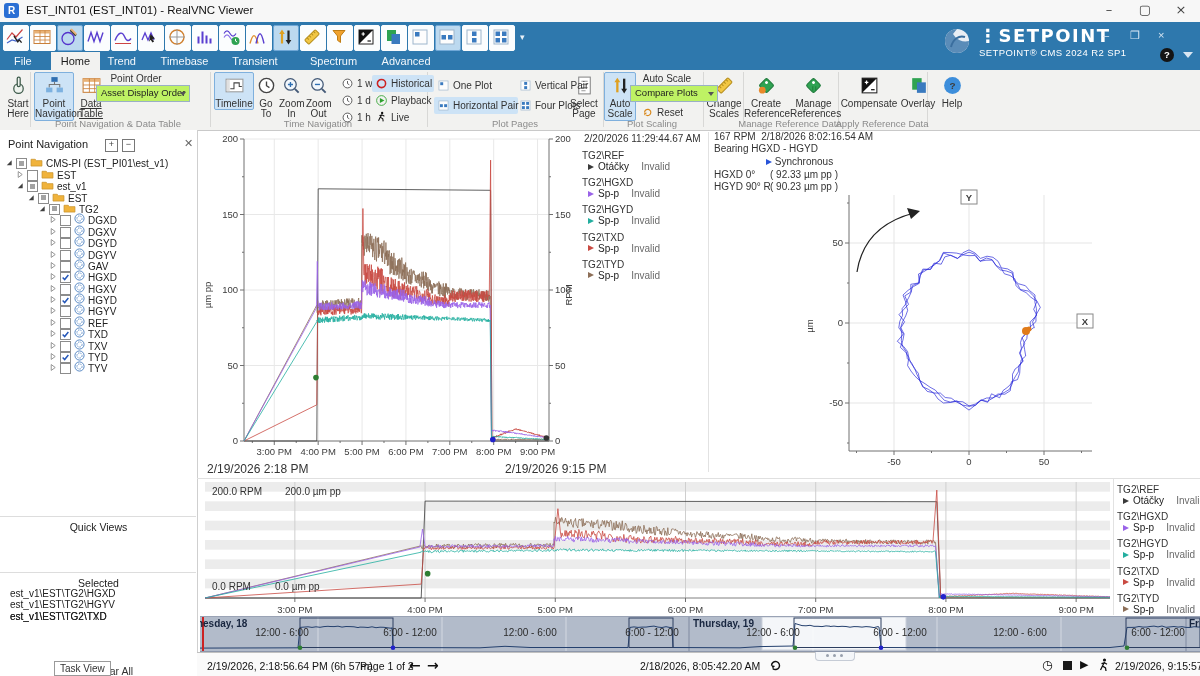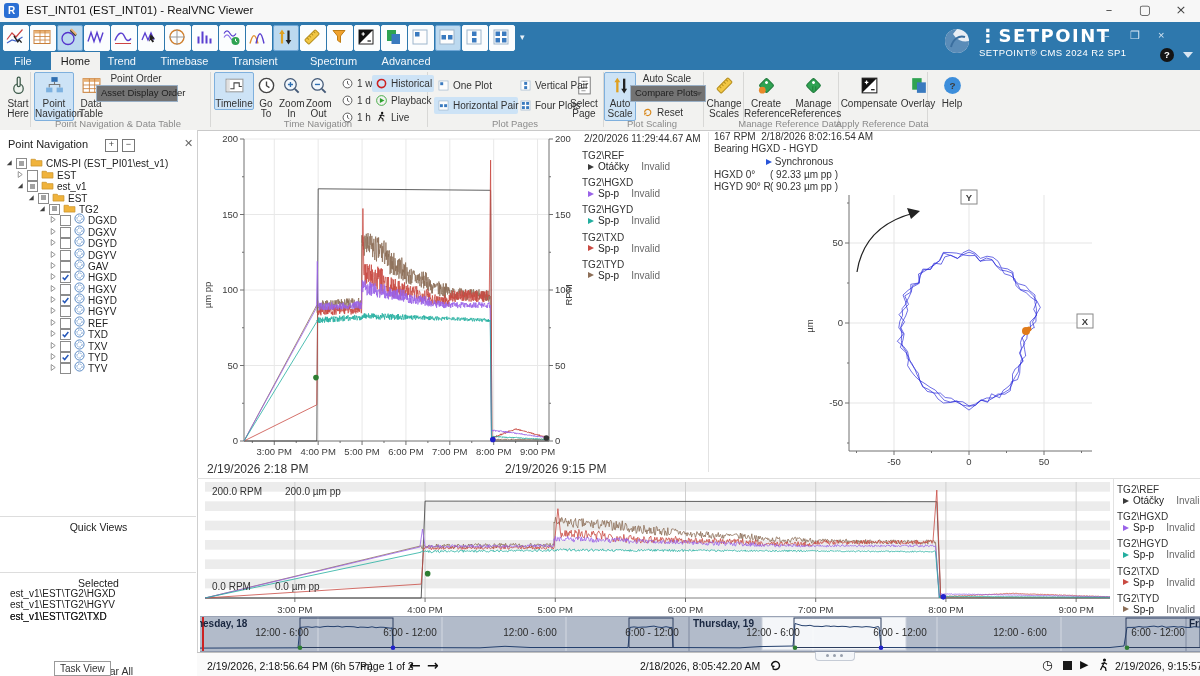--- a/index.html
+++ b/index.html
@@ -33,21 +33,21 @@
   
   #ribbon{left:0;top:70px;width:1200px;height:60px;background:#f2f2f0;border-bottom:1px solid #c9c9c9;}
   .rsep{position:absolute;top:2px;width:1px;height:55px;background:#d8d8d6;}
   .rcap{position:absolute;top:48px;font-size:9.5px;color:#8b8b8b;white-space:nowrap;transform:translateX(-50%);}
   .rbig{position:absolute;top:2px;text-align:center;font-size:10px;color:#333;line-height:10.5px;padding-top:2px;border:1px solid transparent;border-radius:2px;}
   .rbig svg{display:inline-block;}
   .pressed{background:#cde3f6;border-color:#7fb0dd;}
   .rsmall{position:absolute;height:15px;font-size:10px;color:#333;white-space:nowrap;border:1px solid transparent;border-radius:2px;display:flex;align-items:center;gap:3px;padding-left:2px;}
   .rsmall svg{flex:0 0 auto;}
   .rlabel{position:absolute;font-size:10px;color:#333;text-align:center;}
-  .rdrop{position:absolute;height:15px;background:#737373;border:1px solid #9ab0c6;font-size:9.5px;color:#222;line-height:14px;padding:0 12px 0 4px;white-space:nowrap;}
+  .rdrop{position:absolute;height:15px;background:#bef264;border:1px solid #9ab0c6;font-size:9.5px;color:#222;line-height:14px;padding:0 24px 0 4px;white-space:nowrap;}
   .rdrop:after{content:"";position:absolute;right:3px;top:6px;border-left:3px solid transparent;border-right:3px solid transparent;border-top:4px solid #555;}
   
   #sidepanel{left:0;top:130px;width:197px;height:546px;background:#fff;border-right:1px solid #cfcfcf;}
   #sp-title{left:8px;top:8px;font-size:11px;color:#222;}
   .spbtn{top:9px;width:11px;height:11px;border:1px solid #777;text-align:center;line-height:9px;font-size:9px;color:#444;background:#fff;}
   #sp-close{left:184px;top:7px;color:#666;font-size:11px;font-family:"DejaVu Sans",sans-serif;}
   #tree{left:0;top:28px;width:196px;height:252px;overflow:hidden;}
   .trow{position:relative;height:11.4px;display:flex;align-items:flex-end;gap:3px;font-size:10px;color:#222;white-space:nowrap;}
   .cb{width:9px;height:9px;border:1px solid #8c8c8c;background:#fff;flex:0 0 auto;position:relative;}
   .cb.partial:after{content:"";position:absolute;left:1.5px;top:1.5px;width:5px;height:5px;background:#a3a3a3;}
@@ -270,21 +270,21 @@
       <div class="rbig" style="left: 2px; width: 30px;"><svg width="21" height="21" viewBox="0 0 20 20">
           <circle cx="10" cy="13" r="4.5" fill="#eef3ee" stroke="#3e5b4b" stroke-width="1.2"></circle>
           <rect x="8.8" y="2" width="2.8" height="9" rx="1.3" fill="#eef3ee" stroke="#3e5b4b" stroke-width="1.2"></rect>
         </svg><div>Start</div><div>Here</div></div>
       <div class="rbig pressed" style="left: 34px; width: 38px;"><svg width="21" height="21" viewBox="0 0 20 20">
           <rect x="7" y="2" width="6" height="4.5" fill="#2f6fb2"></rect>
           <path d="M10 6.5V9M5 12V9h10v3" stroke="#777" fill="none"></path>
           <rect x="2" y="12" width="6" height="4.5" fill="#7db1e0"></rect>
           <rect x="12" y="12" width="6" height="4.5" fill="#7db1e0"></rect>
         </svg><div>Point</div><div>Navigation</div></div>
-      <div class="rbig" style="left: 74px; width: 32px;"><svg width="21" height="21" viewBox="0 0 20 20">
+      <div class="rbig" style="left: 74px; width: 32px; text-decoration: underline;"><svg width="21" height="21" viewBox="0 0 20 20">
           <rect x="2" y="3.5" width="16" height="13" fill="#fff" stroke="#c9803a"></rect>
           <rect x="2" y="3.5" width="16" height="3" fill="#e8b277"></rect>
           <path d="M2 9.5h16M2 13h16M8 3.5v13M13 3.5v13" stroke="#c9803a" stroke-width="0.8"></path>
         </svg><div>Data</div><div>Table</div></div>
       <div class="rbig pressed" style="left: 214px; width: 38px;"><svg width="21" height="21" viewBox="0 0 20 20">
           <rect x="2" y="4" width="16" height="12" fill="#fff" stroke="#9a9a9a"></rect>
           <rect x="2.5" y="4.5" width="3" height="11" fill="#e0e0e0"></rect>
           <path d="M6 13h3.5V7.5h5V11H17" stroke="#444" fill="none"></path>
         </svg><div>Timeline</div></div>
       <div class="rbig" style="left: 254px; width: 22px;"><svg width="21" height="21" viewBox="0 0 20 20">

